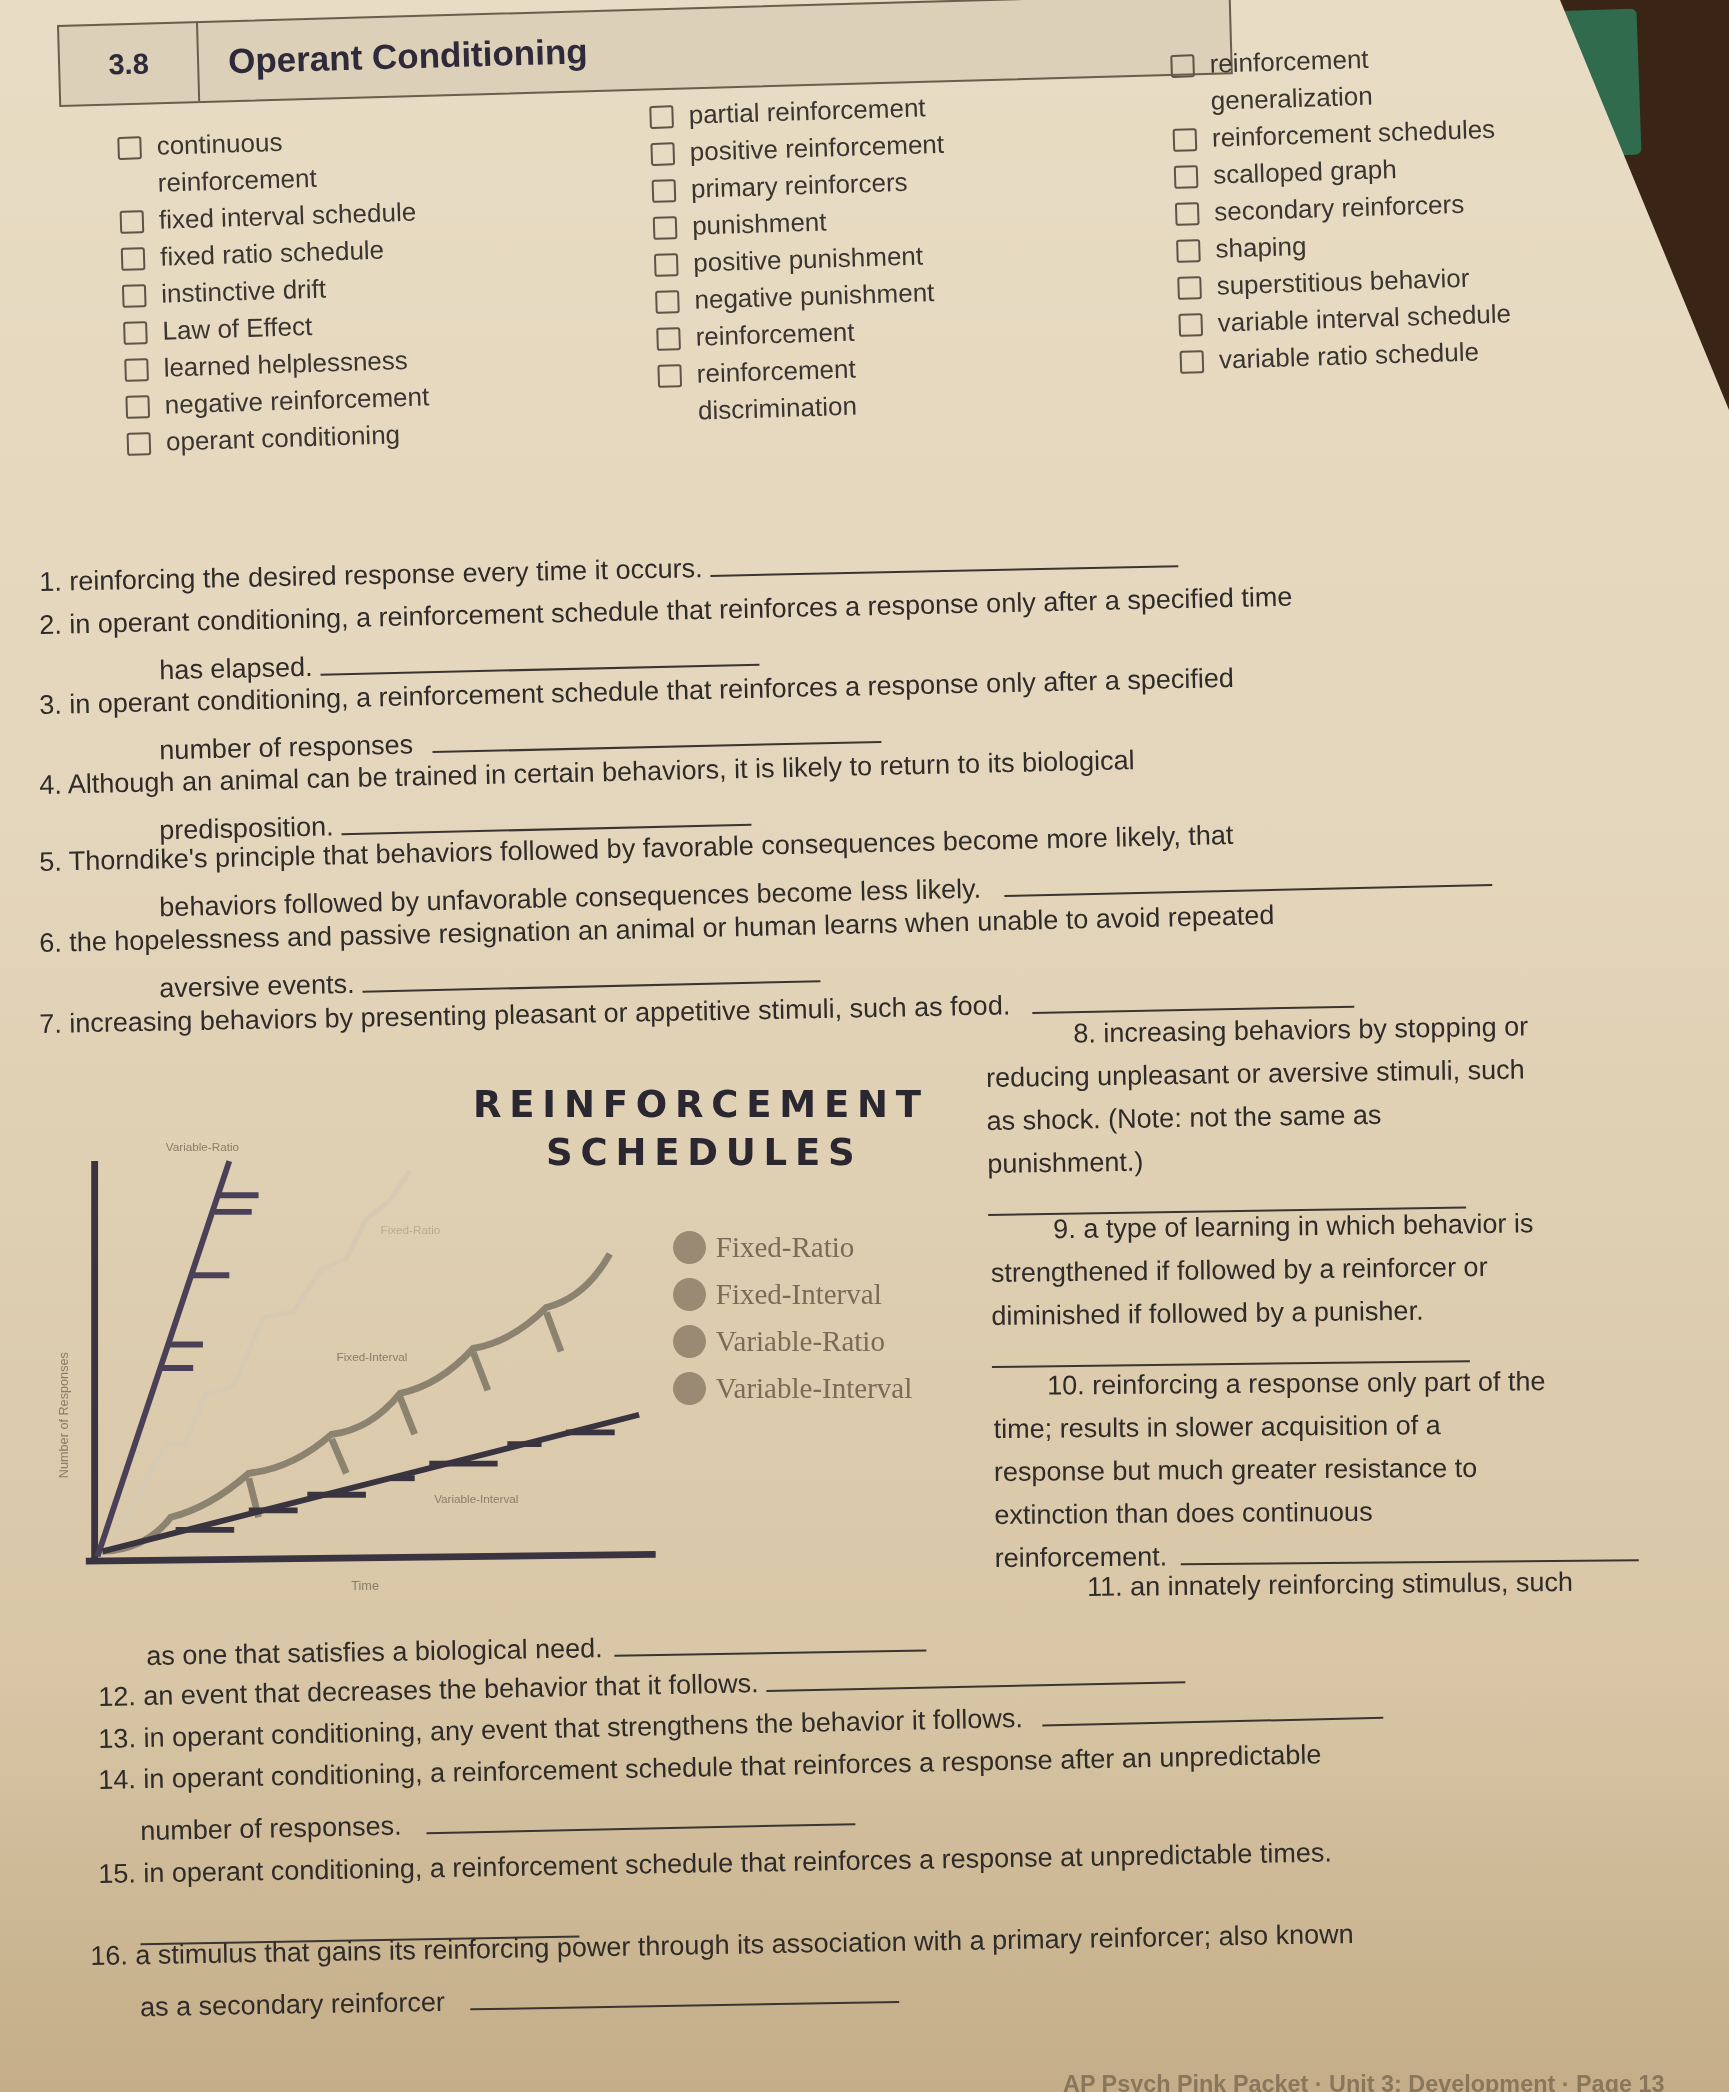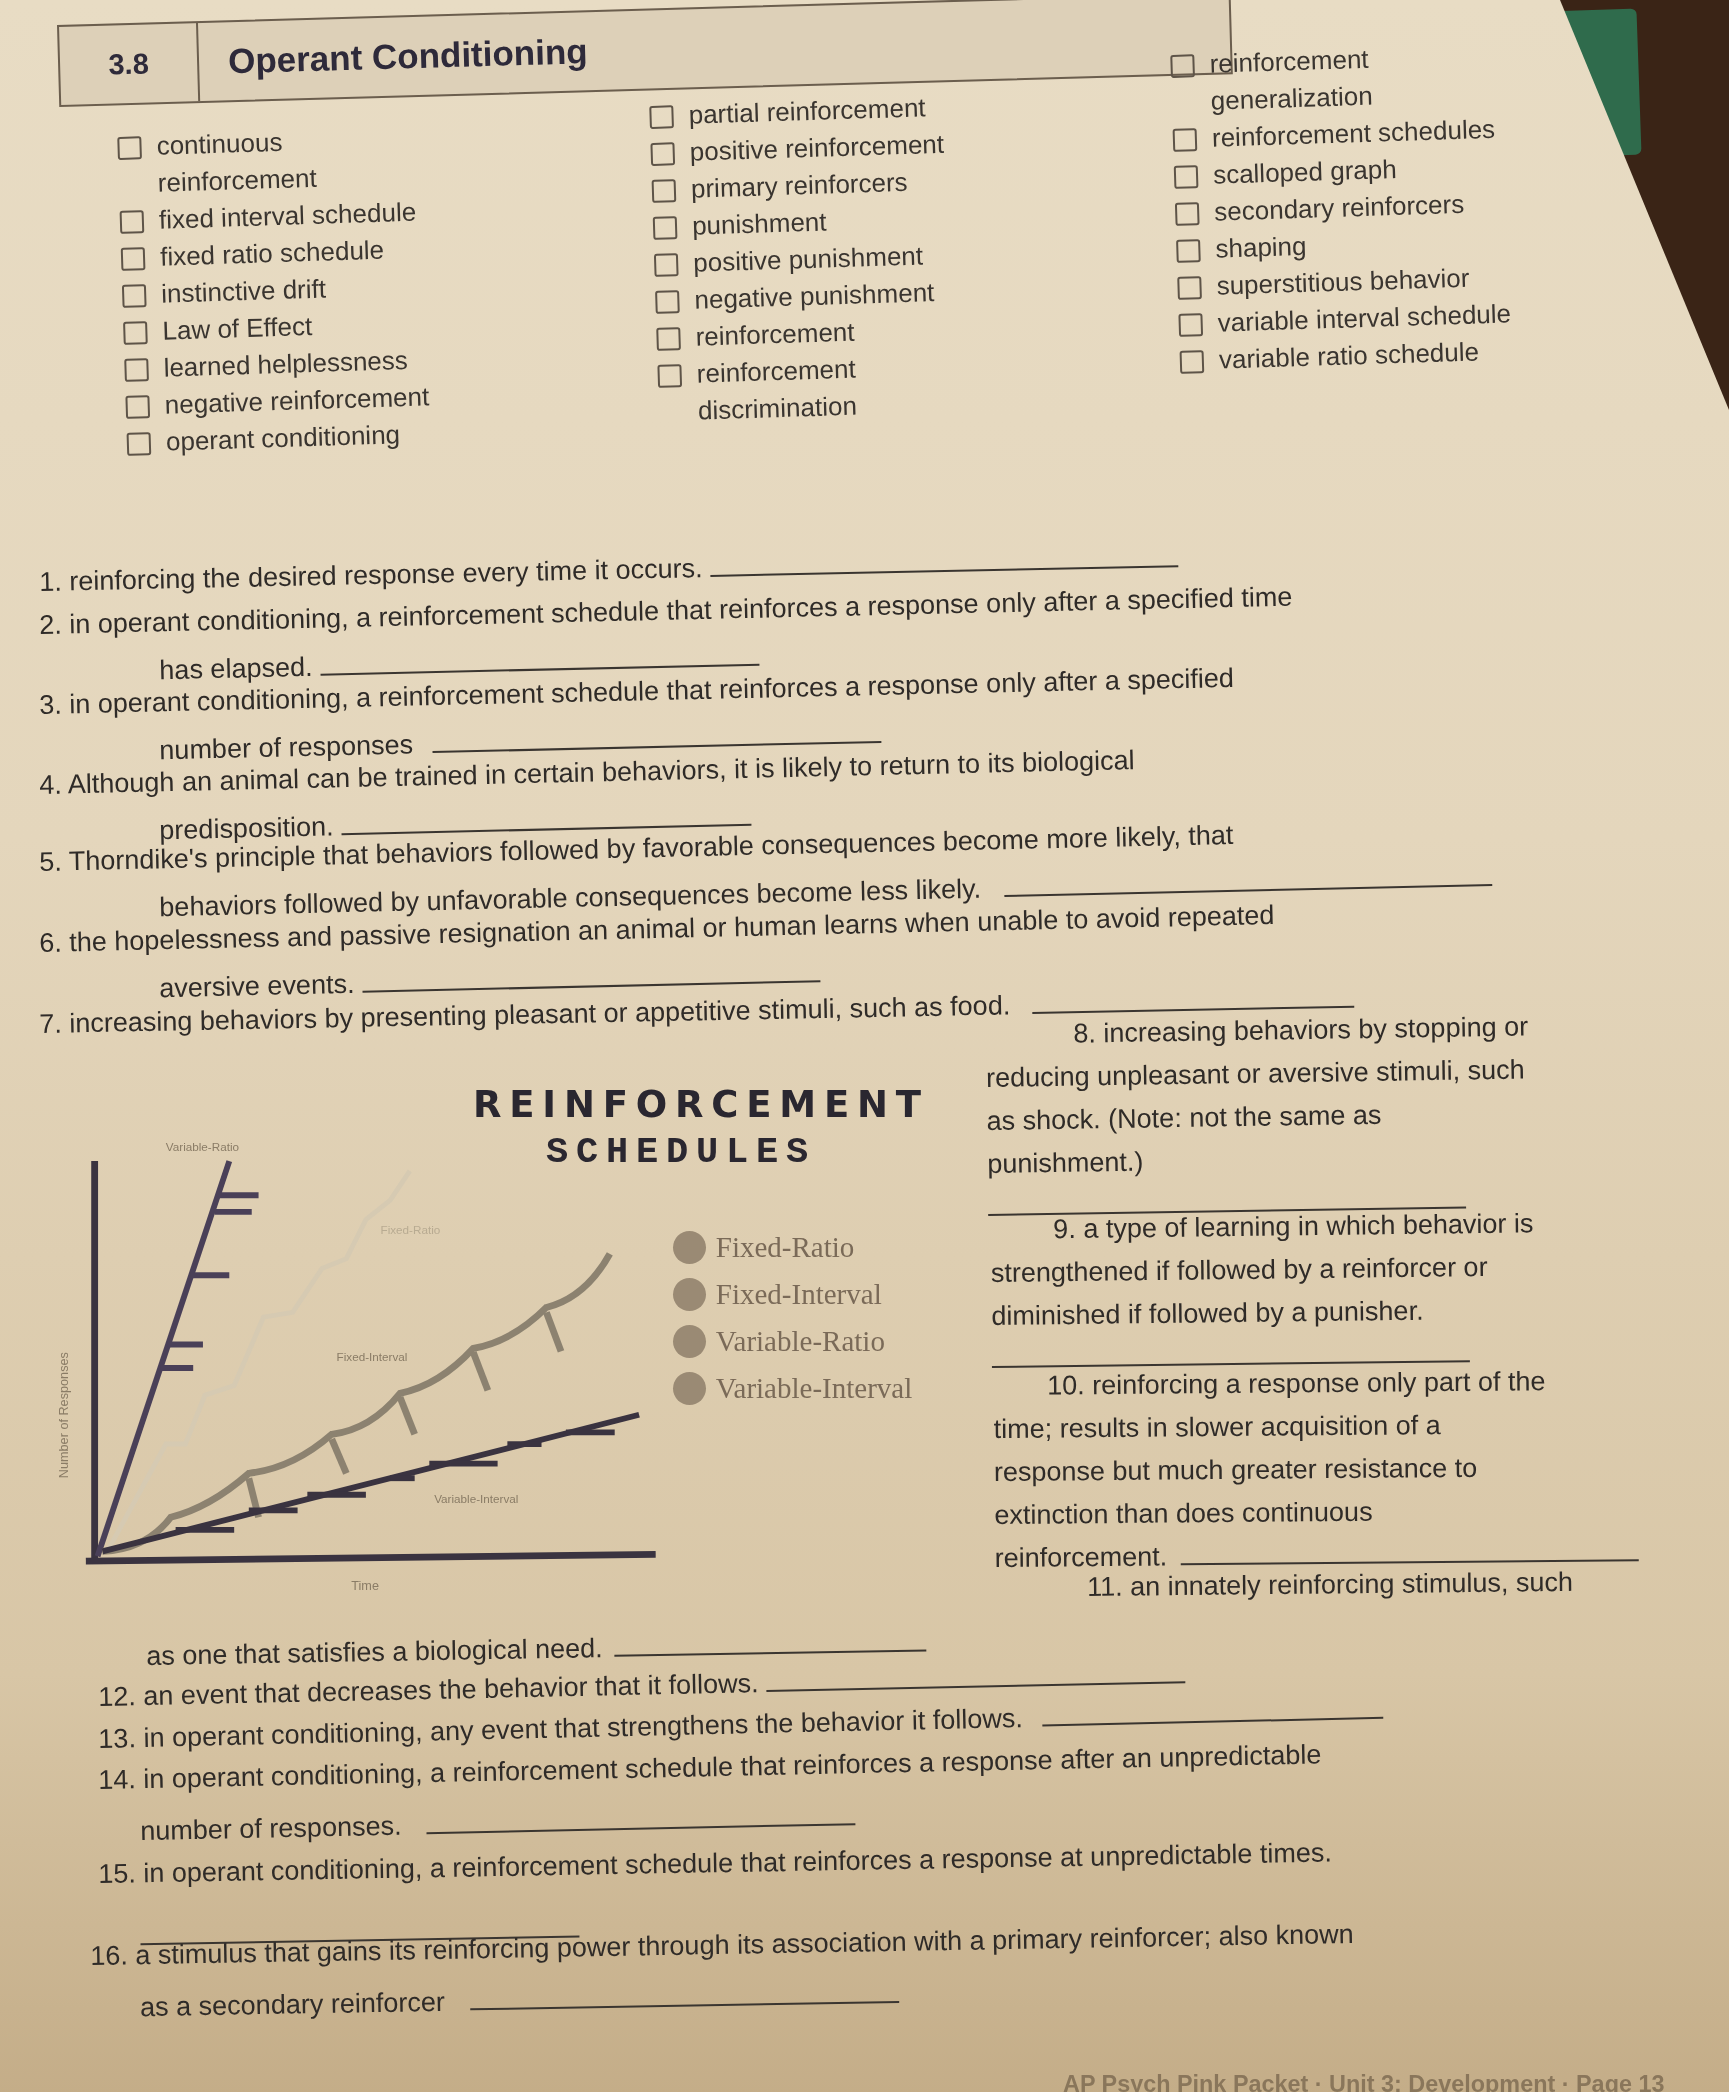--- a/index.html
+++ b/index.html
@@ -202,21 +202,21 @@
   </div>
   <div class="q" style="left:39px; top:928px; transform:rotate(-1.3deg);">
     <div>6.  the hopelessness and passive resignation an animal or human learns when unable to avoid repeated</div>
     <div style="padding-left:119px; margin-top:13.7px;"><span>aversive events.</span><span class="blank" style="width:458px"></span></div>
   </div>
   <div class="q" style="left:39px; top:1006px; transform:rotate(-1.1deg);">
     <span>7.  increasing behaviors by presenting pleasant or appetitive stimuli, such as food.</span><span class="blank" style="width:322px; margin-left:21.5px;"></span>
   </div>
 
   <div class="chart-title" style="left:473px; top:1083px;">REINFORCEMENT</div>
-  <div class="chart-title" style="left:546px; top:1131px;font-family:Liberation Mono, monospace;">SCHEDULES</div>
+  <div class="chart-title" style="left:546px; top:1131px;">SCHEDULES</div>
 
   <svg style="position:absolute; left:0; top:1122px;" width="683" height="488" viewBox="0 0 700 500">
 
     <line x1="97" y1="40" x2="97" y2="450" stroke="#3a3340" stroke-width="7"></line>
     <line x1="88" y1="450" x2="672" y2="443" stroke="#3a3340" stroke-width="7"></line>
 
     <g stroke="#4a4058" stroke-width="6" fill="none">
       <line x1="100" y1="445" x2="235" y2="40"></line>
       <line x1="225" y1="75" x2="265" y2="75"></line>
       <line x1="220" y1="92" x2="258" y2="92"></line>

